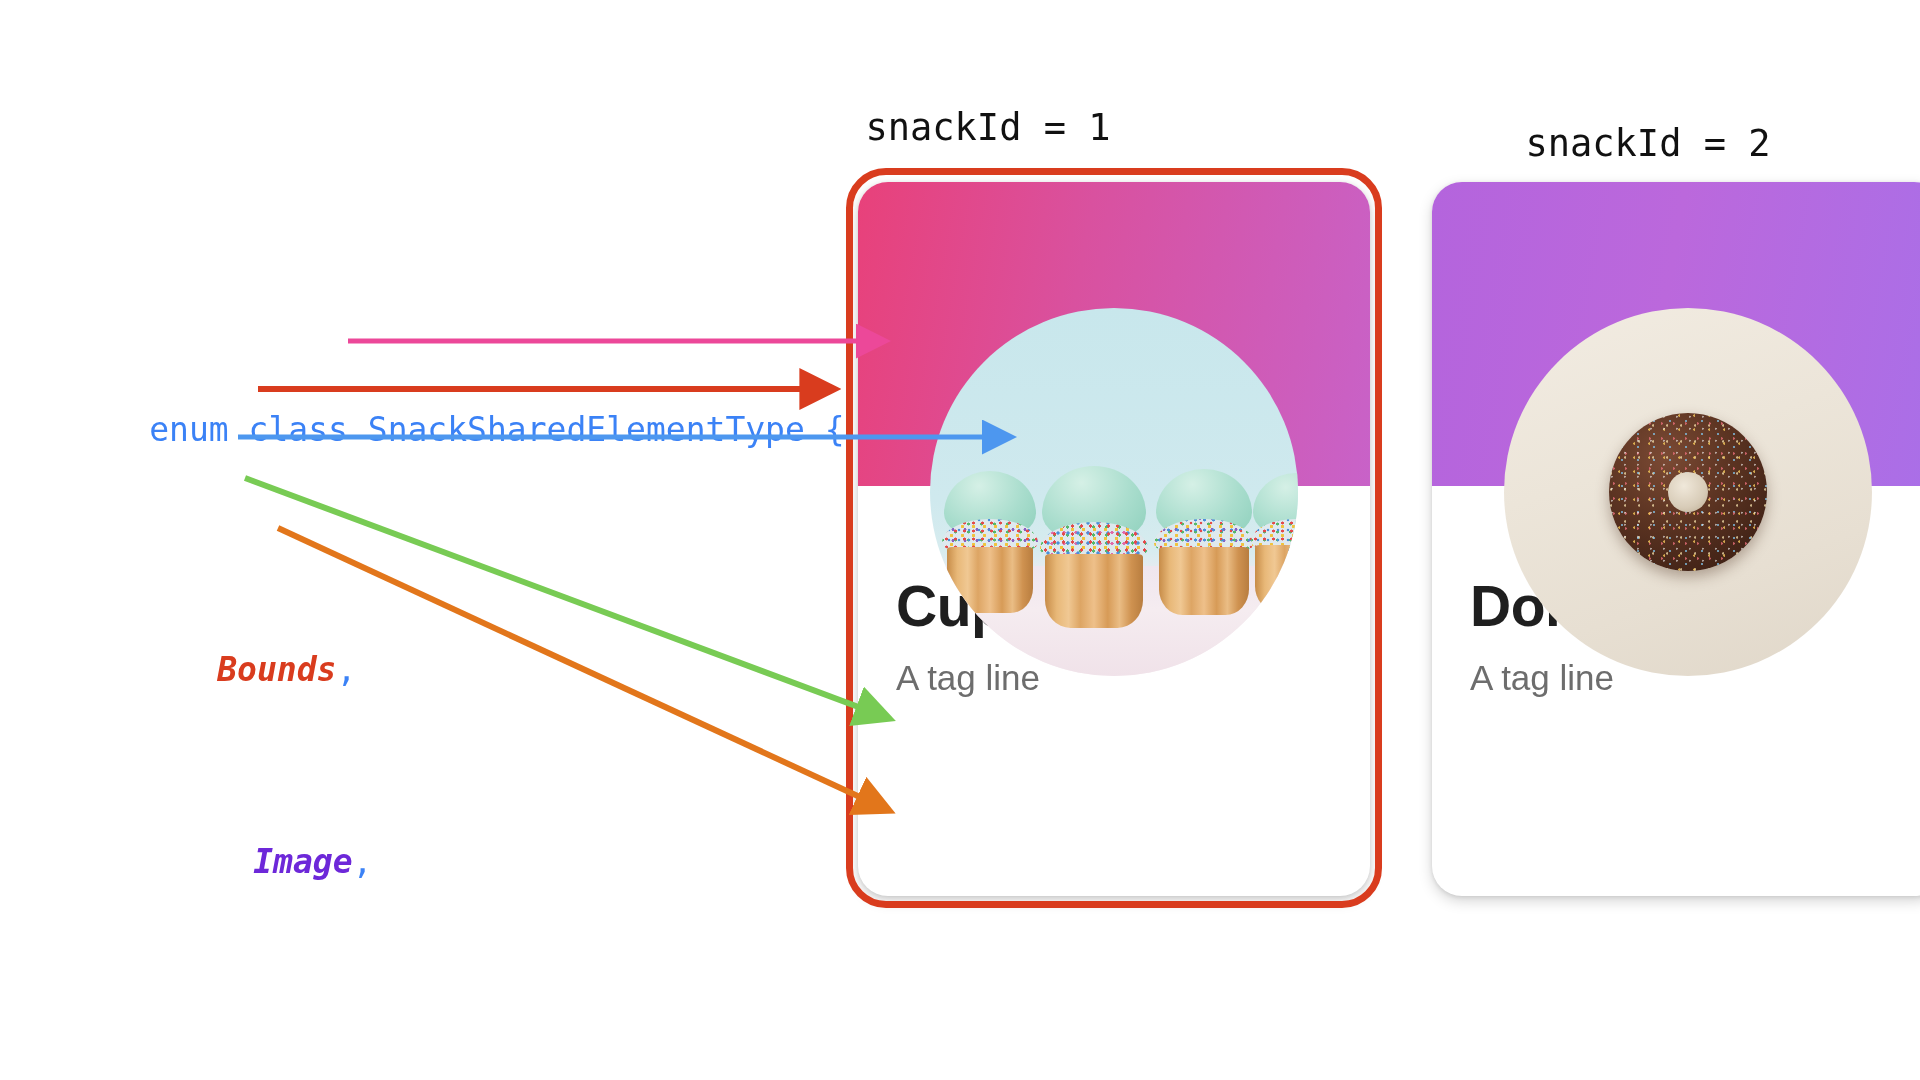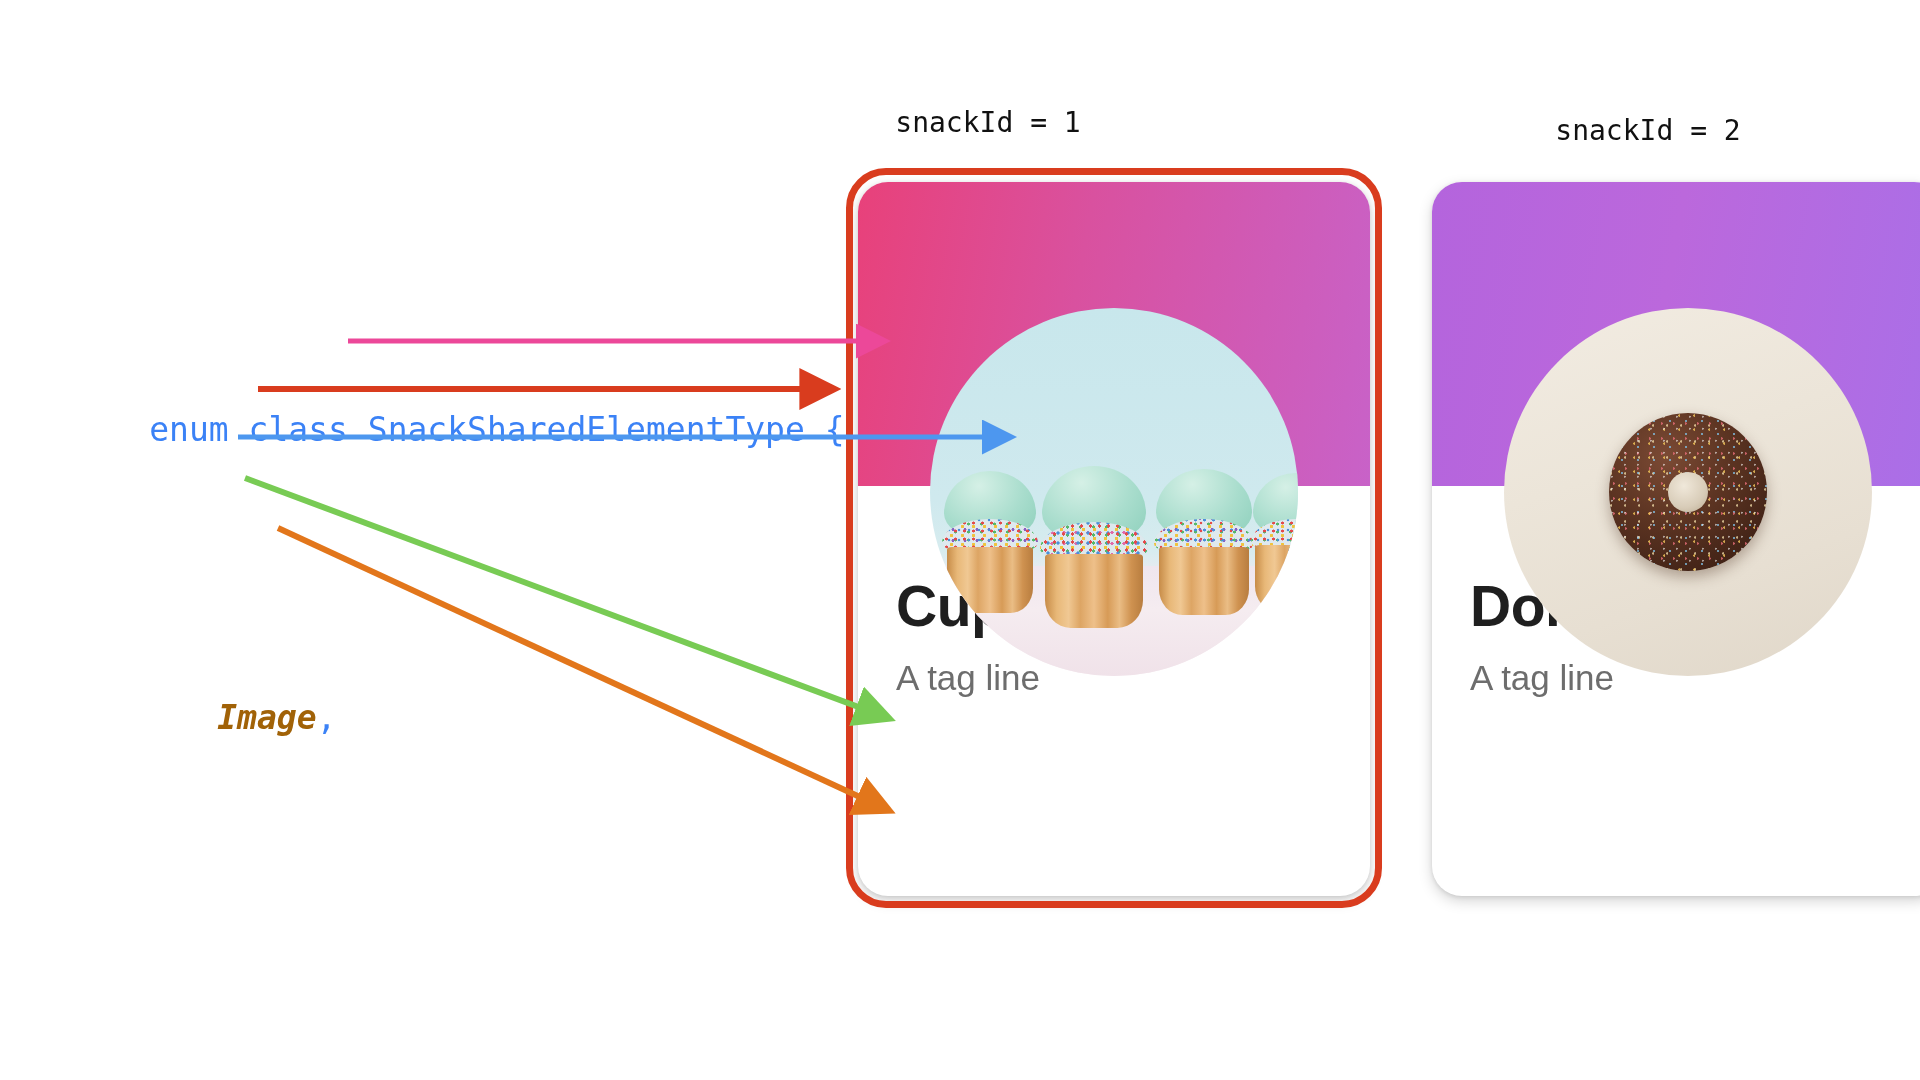--- a/index.html
+++ b/index.html
@@ -33,34 +33,34 @@
     line-height: 48px;
     color: #111111;
     white-space: pre;
     z-index: 6;
   }
   #code-block .ln { display: block; height: 48px; }
   #code-block .indent { display: inline-block; width: 68px; }
   .tok-ident { font-style: italic; font-weight: 700; }
   .c-background { color: #ec4899; }
   .c-bounds     { color: #d93c1e; }
-  .c-image      { color: #a16207; }
+  .c-image      { color: #6d28d9; margin-left: 36px; }
   .c-plain      { color: #3b82f6; }
 
   
   .snack-label {
     position: absolute;
     font-family: "DejaVu Sans Mono", "Liberation Mono", monospace;
-    font-size: 28px;
+    font-size: 37px;
     color: #111111;
     white-space: nowrap;
     z-index: 6;
   }
   #snack-label-1 { left: 988px; top: 106px; transform: translateX(-50%); }
-  #snack-label-2 { left: 1648px; top: 114px; transform: translateX(-50%); }
+  #snack-label-2 { left: 1648px; top: 122px; transform: translateX(-50%); }
 
   
   .card {
     position: absolute;
     width: 512px;
     height: 714px;
     background: #ffffff;
     border-radius: 30px;
     box-shadow: 0 5px 14px rgba(0,0,0,0.17), 0 1px 4px rgba(0,0,0,0.10);
     overflow: hidden;
@@ -202,20 +202,23 @@
 <body>
 
 <div id="stage">
 
   <div id="code-block">
     <span class="ln">
       <span class="c-plain">enum class SnackSharedElementType {</span>
     </span>
 
 
+    <span class="ln">
+      <span class="indent"></span><span class="tok-ident c-bounds">Bounds</span><span class="c-plain">,</span>
+    </span>
 
     <span class="ln">
       <span class="indent"></span><span class="tok-ident c-image">Image</span><span class="c-plain">,</span>
     </span>
 
     
 
     
 
     

